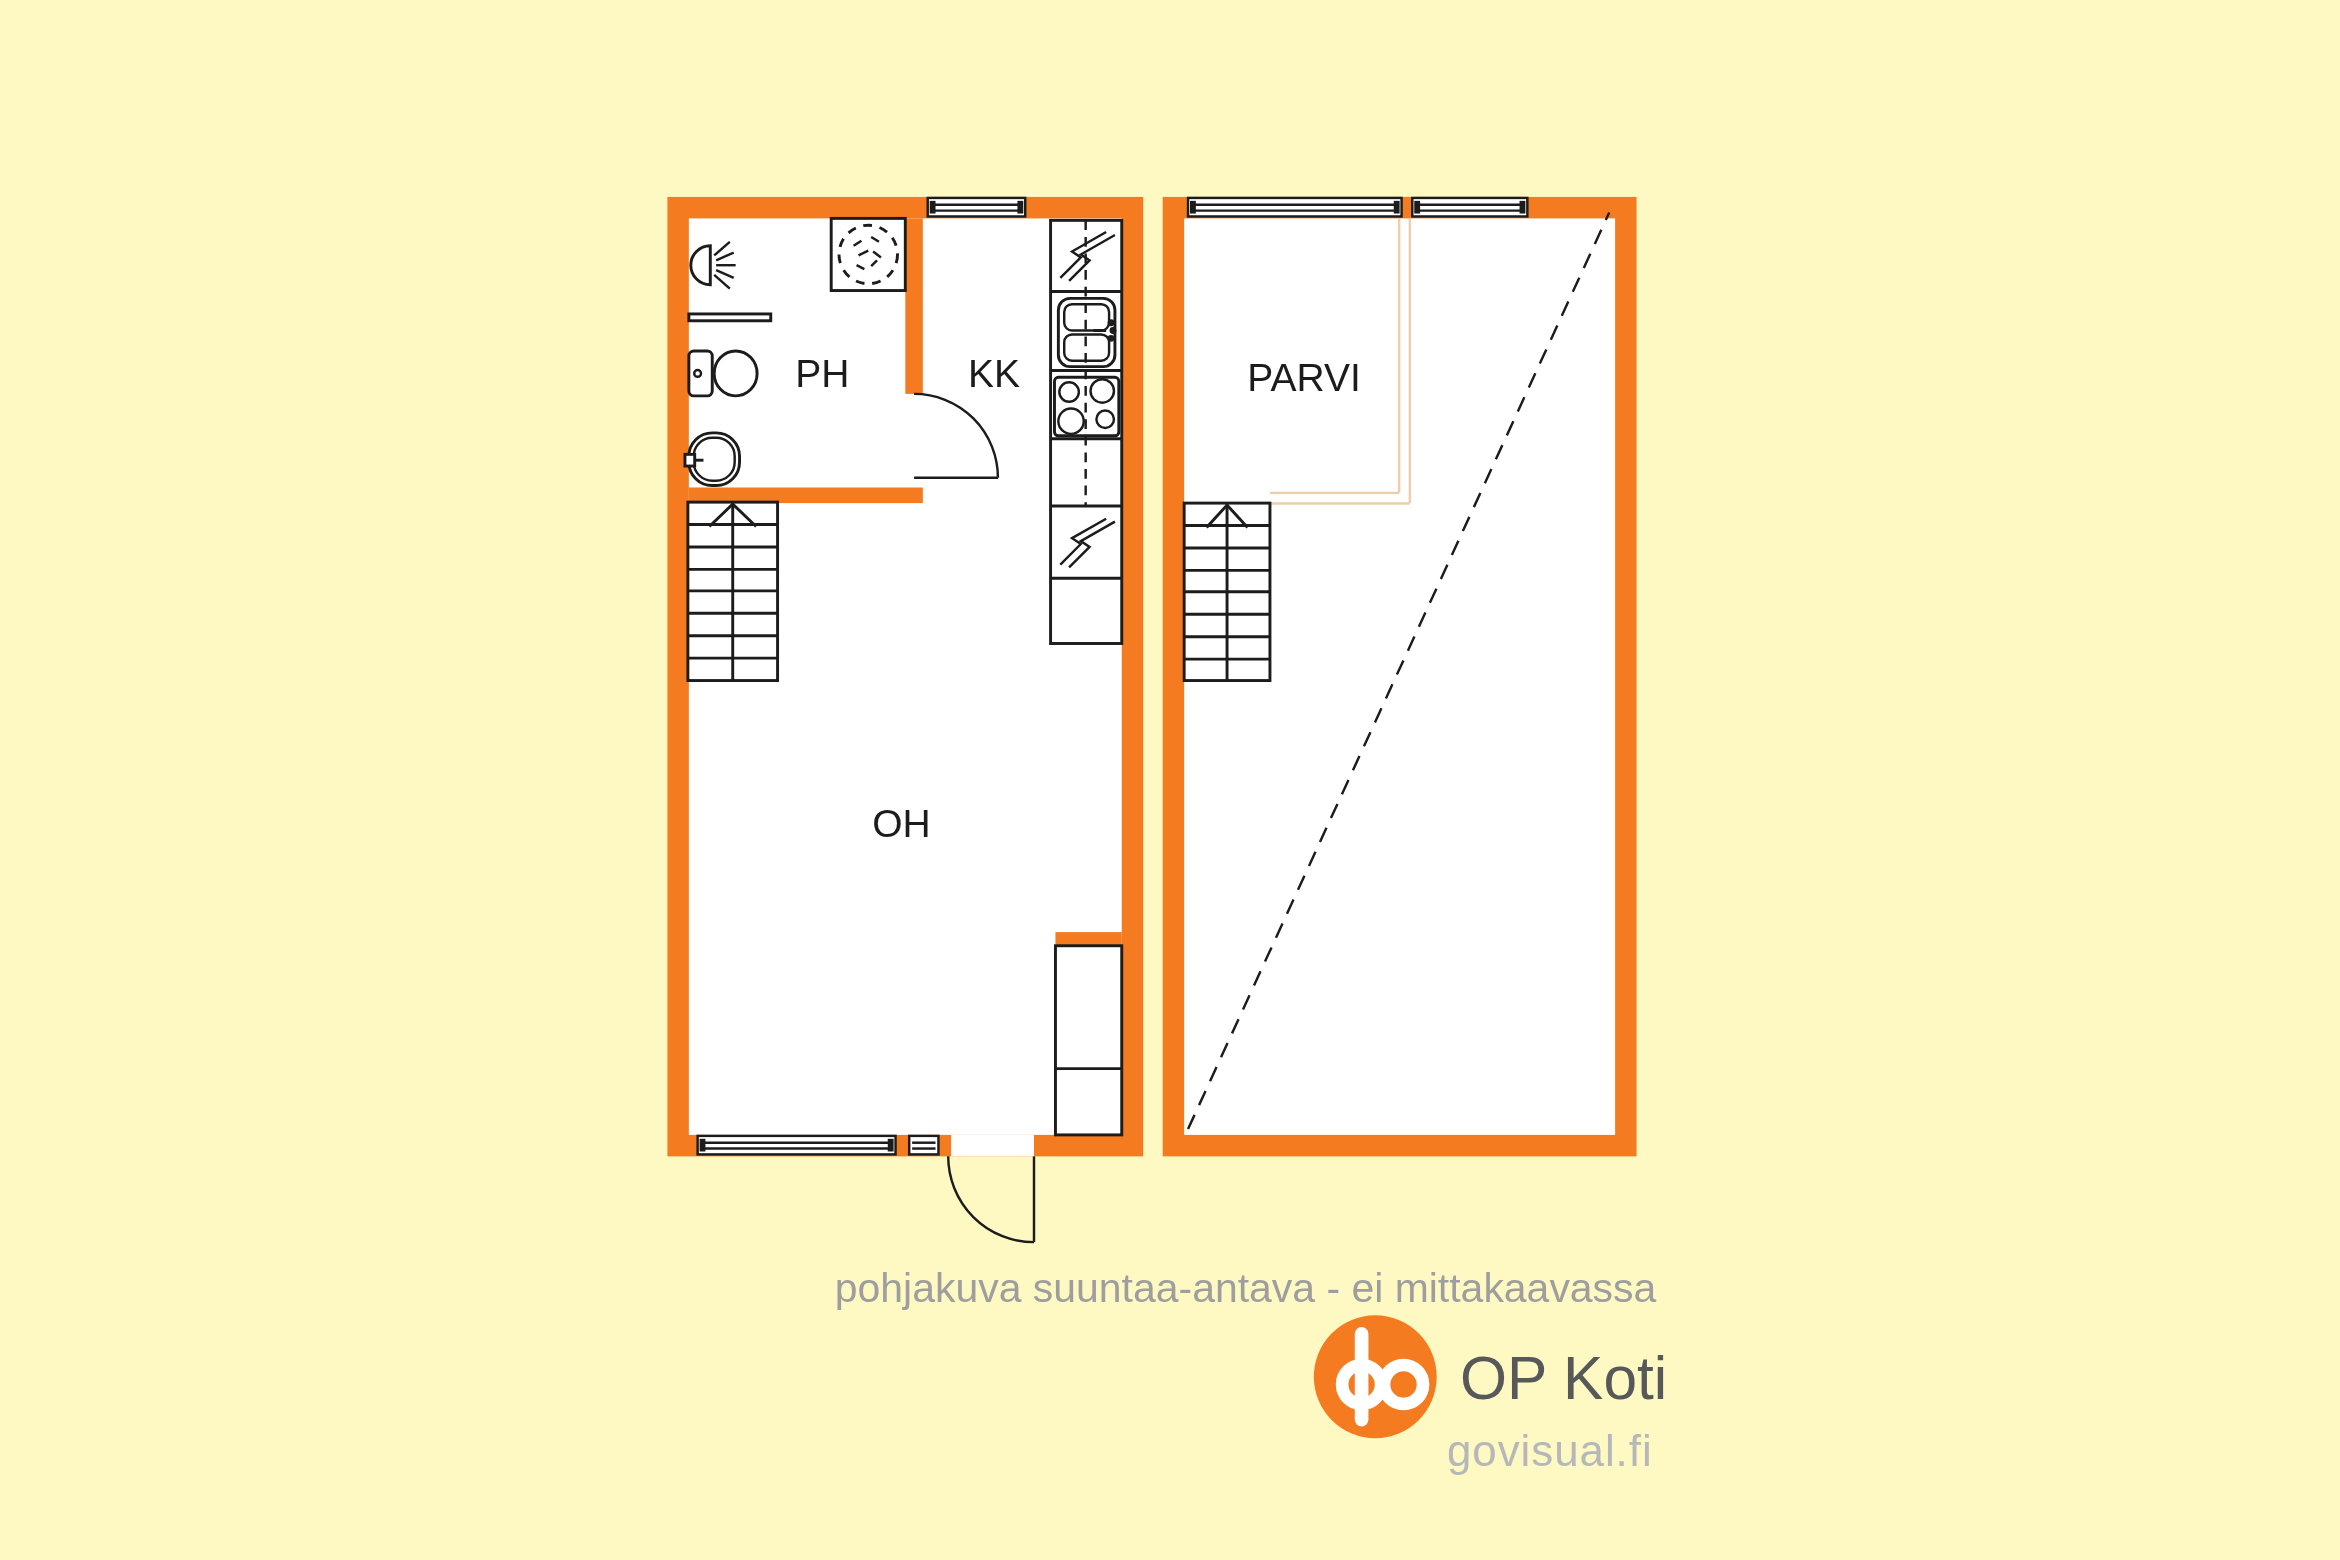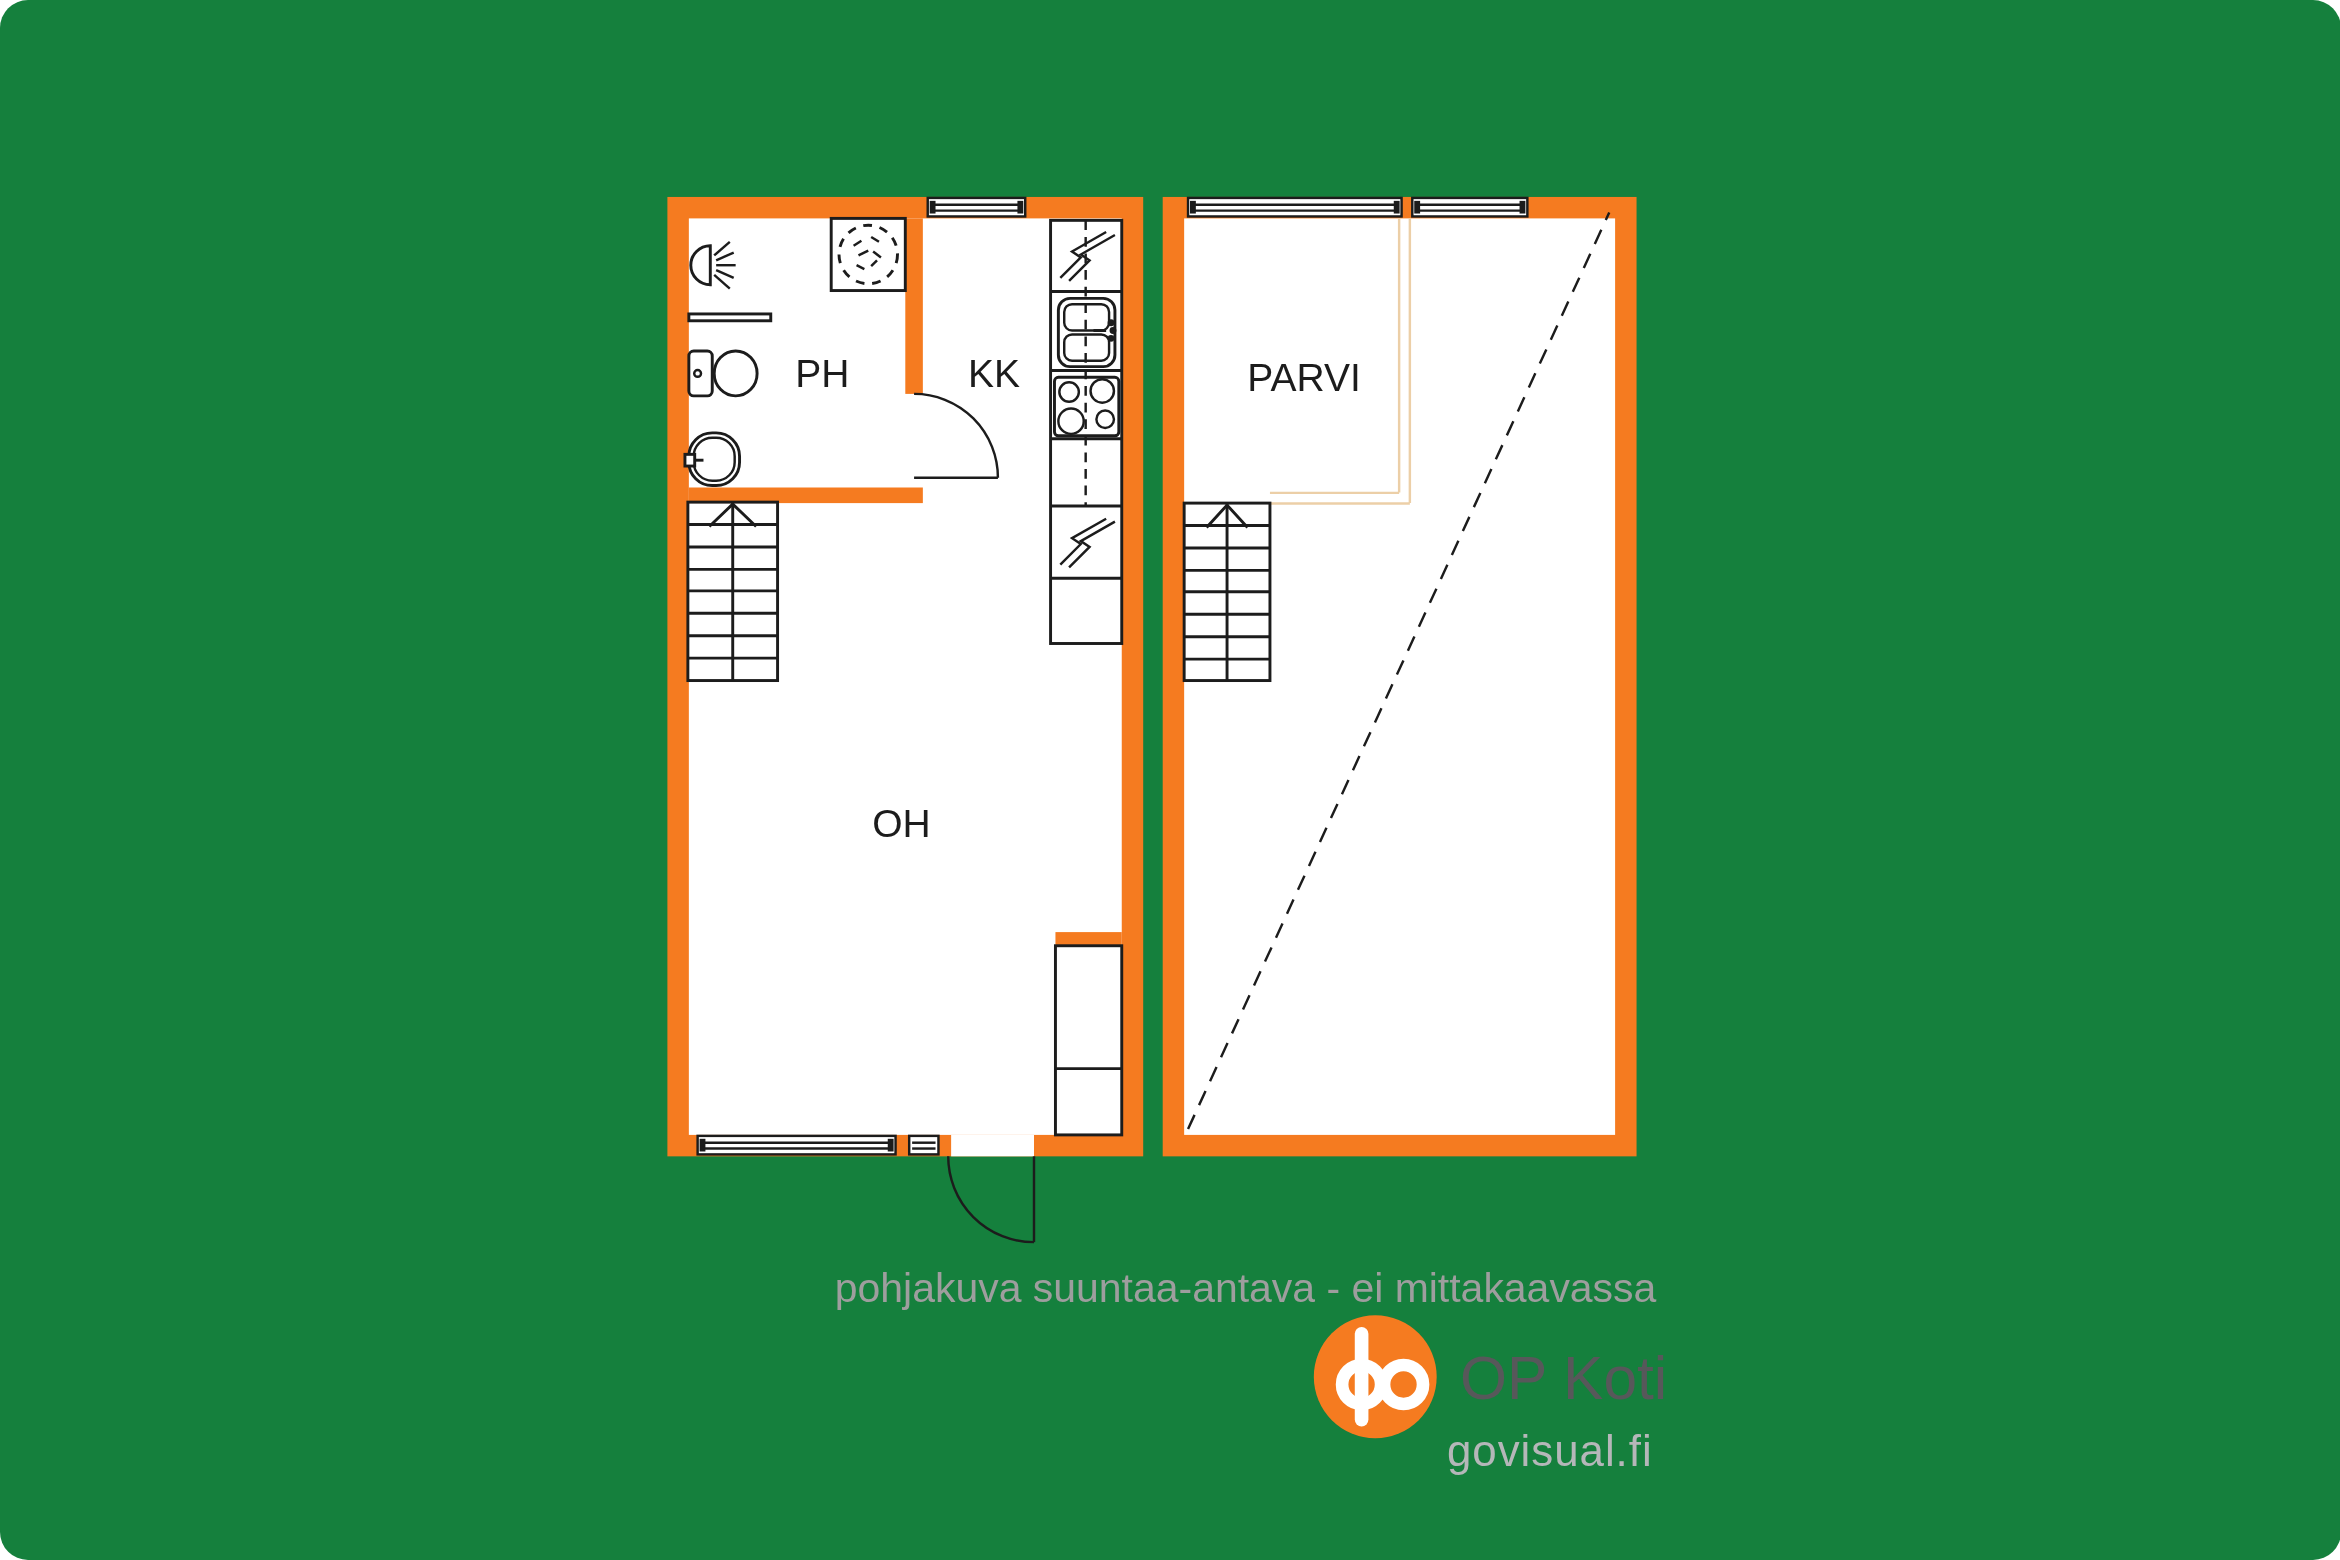--- a/index.html
+++ b/index.html
@@ -5,21 +5,21 @@
   :root{
     --wall:#f57b20;
     --line:#1c1c1c;
     --loft-edge:#eccfa7;
     --disclaimer-text:#9e9e9e;
     --brand-text:#57585a;
     --site-text:#b5b7b9;
     --logo-orange:#f57b20;
   }
   html,body{margin:0;padding:0;background:#ffffff;}
-  .stage{width:2341px;height:1560px;position:relative;background:#15803d;border-radius:28px;}
+  .stage{width:2341px;height:1560px;position:relative;background:#fef9c3;}
   .wall{fill:var(--wall);}
   .white{fill:#ffffff;}
   .ln{fill:none;stroke:var(--line);stroke-width:3;}
   .ln2{fill:none;stroke:var(--line);stroke-width:2.5;}
   .fillw{fill:#ffffff;stroke:var(--line);stroke-width:2.5;}
   .fix{fill:#ffffff;stroke:var(--line);stroke-width:3;}
   .cap{fill:var(--line);}
   .dot{fill:var(--line);stroke:none;}
   .dash{fill:none;stroke:var(--line);stroke-width:2.5;stroke-dasharray:10 7;}
   .dashc{fill:none;stroke:var(--line);stroke-width:3;stroke-dasharray:9 8;}

